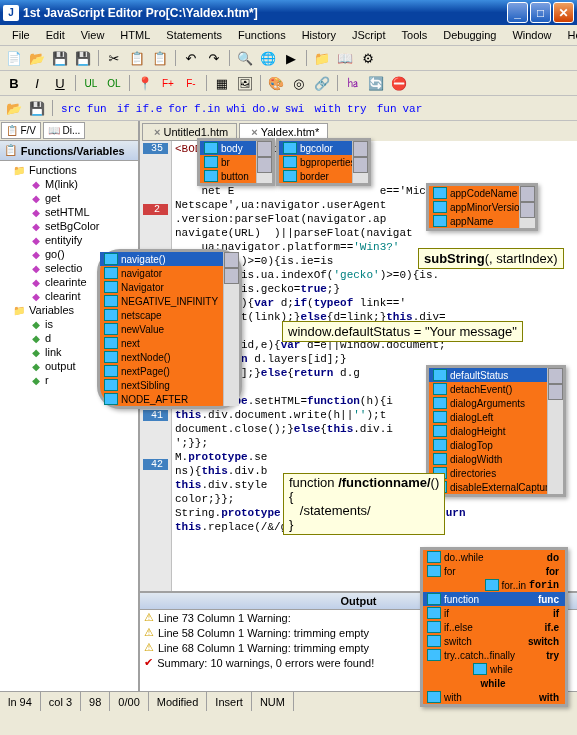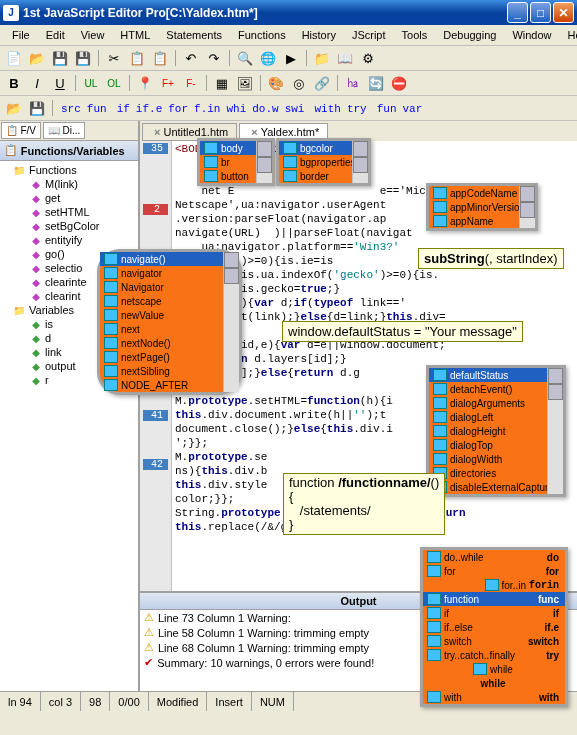--- a/index.html
+++ b/index.html
@@ -381,20 +381,24 @@
       <div class="popup-item">
         <span class="pic-icon"></span>
         <span>navigator</span>
       </div>
       <div class="popup-item">
         <span class="pic-icon"></span>
         <span>Navigator</span>
       </div>
       <div class="popup-item">
         <span class="pic-icon"></span>
+        <span>NEGATIVE_INFINITY</span>
+      </div>
+      <div class="popup-item">
+        <span class="pic-icon"></span>
         <span>netscape</span>
       </div>
       <div class="popup-item">
         <span class="pic-icon"></span>
         <span>newValue</span>
       </div>
       <div class="popup-item">
         <span class="pic-icon"></span>
         <span>next</span>
       </div>

